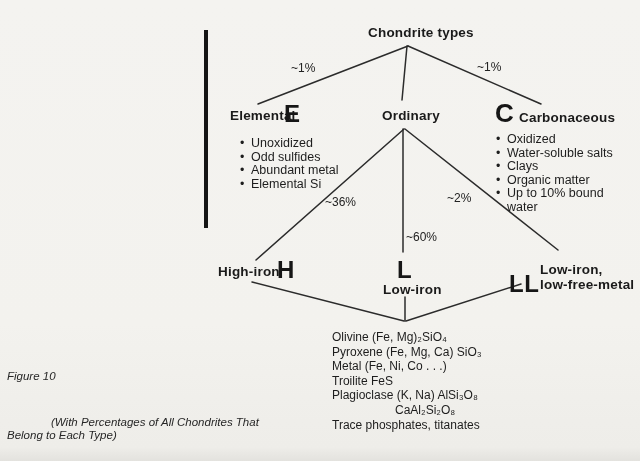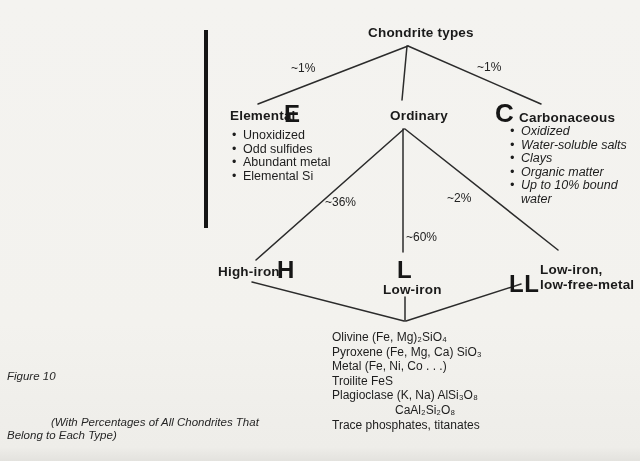--- a/index.html
+++ b/index.html
@@ -9,21 +9,21 @@
     background:linear-gradient(180deg,#f4f3f0 0%,#f3f2ee 70%,#eeede9 97%,#e3e2de 100%);
     font-family:"Liberation Sans","DejaVu Sans",sans-serif;
     color:#1c1c1c;
     overflow:hidden;
   }
   .abs{position:absolute;white-space:nowrap;}
   .node-name{font-weight:bold;font-size:13.5px;letter-spacing:.2px;color:#1a1a1a;}
   .node-symbol{font-weight:bold;font-size:24px;letter-spacing:.5px;color:#161616;}
   .pct{font-size:12px;color:#222;}
   .rule{position:absolute;background:#151515;}
-  .bullets{margin:0;padding:0;list-style:none;font-size:12.5px;line-height:13.5px;color:#1d1d1d;}
+  .bullets{margin:8px;padding:0;list-style:none;font-size:12.5px;line-height:13.5px;color:#1d1d1d;}
   .bullets li{position:relative;padding-left:11px;margin:0;white-space:normal;}
   .bullets li::before{content:"\2022";position:absolute;left:0;top:0;font-size:12.5px;}
   .minerals{font-size:12px;line-height:14.6px;color:#1d1d1d;}
   .minerals .row{white-space:nowrap;}
   .minerals .indent{padding-left:63px;}
   .caption{font-style:italic;color:#262626;}
   .cap-fig{font-size:11.5px;}
   .cap-title{font-size:12px;font-weight:bold;}
   .cap-sub{font-size:11.5px;line-height:13px;}
   svg.lines{position:absolute;left:0;top:0;}
@@ -56,33 +56,33 @@
 
   <div class="abs pct" style="left:291px;top:61px;">~1%</div>
   <div class="abs pct" style="left:477px;top:60px;">~1%</div>
   <div class="abs pct" style="left:325px;top:195px;">~36%</div>
   <div class="abs pct" style="left:447px;top:191px;">~2%</div>
   <div class="abs pct" style="left:406px;top:230px;">~60%</div>
 
   <div class="abs node-name" style="left:230px;top:108px;">Elemental</div>
   <div class="abs node-symbol" style="left:284px;top:100px;">E</div>
 
-  <div class="abs node-name" style="left:390px;top:108px;">Ordinary</div>
+  <div class="abs node-name" style="left:382px;top:108px;">Ordinary</div>
 
   <div class="abs node-symbol" style="left:495px;top:98px;font-size:26px;">C</div>
   <div class="abs node-name" style="left:519px;top:110px;">Carbonaceous</div>
 
   <ul class="bullets abs" style="left:232px;top:129px;width:115px;">
     <li>Unoxidized</li>
     <li>Odd sulfides</li>
     <li>Abundant metal</li>
     <li>Elemental Si</li>
   </ul>
 
-  <ul class="bullets abs" style="left:510px;top:125px;width:118px;font-style:italic;">
+  <ul class="bullets abs" style="left:488px;top:125px;width:118px;">
     <li>Oxidized</li>
     <li>Water-soluble salts</li>
     <li>Clays</li>
     <li>Organic matter</li>
     <li>Up to 10% bound water</li>
   </ul>
 
   <div class="abs node-name" style="left:218px;top:264px;">High-iron</div>
   <div class="abs node-symbol" style="left:277px;top:256px;">H</div>
 

